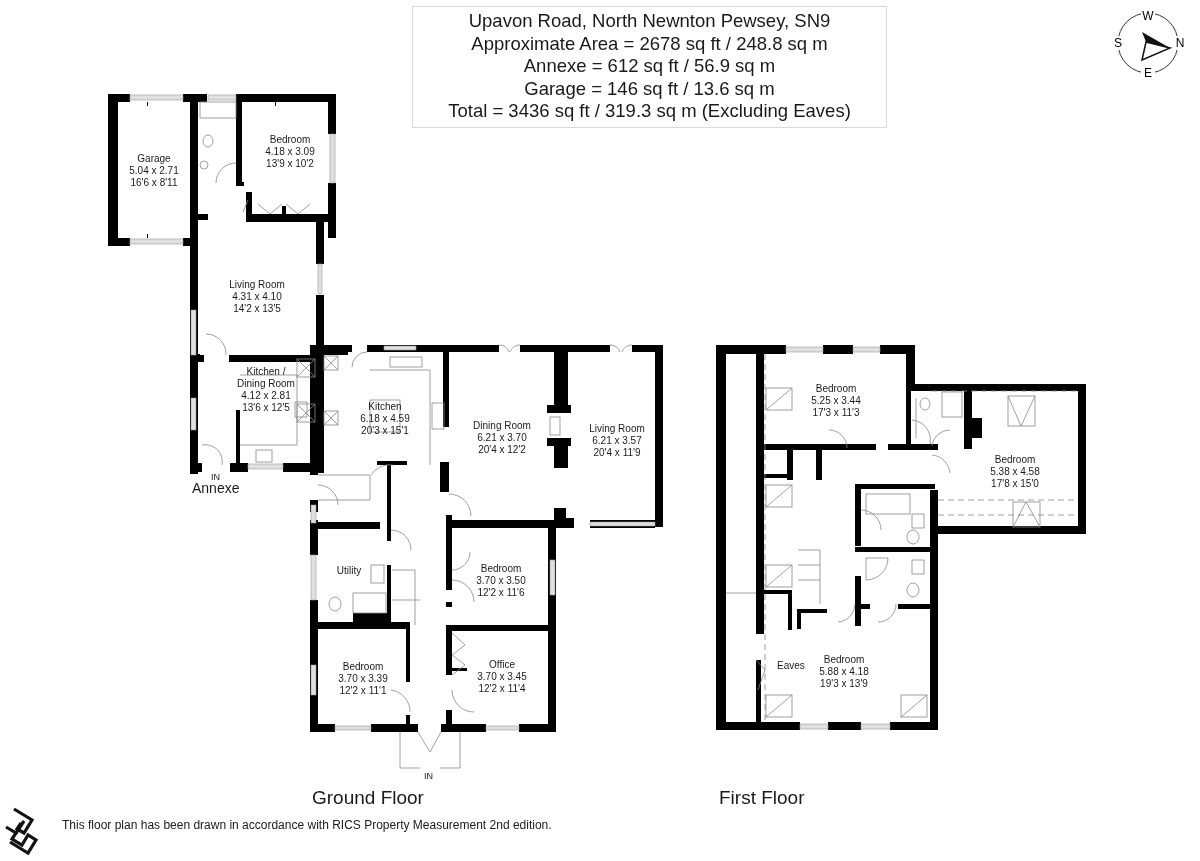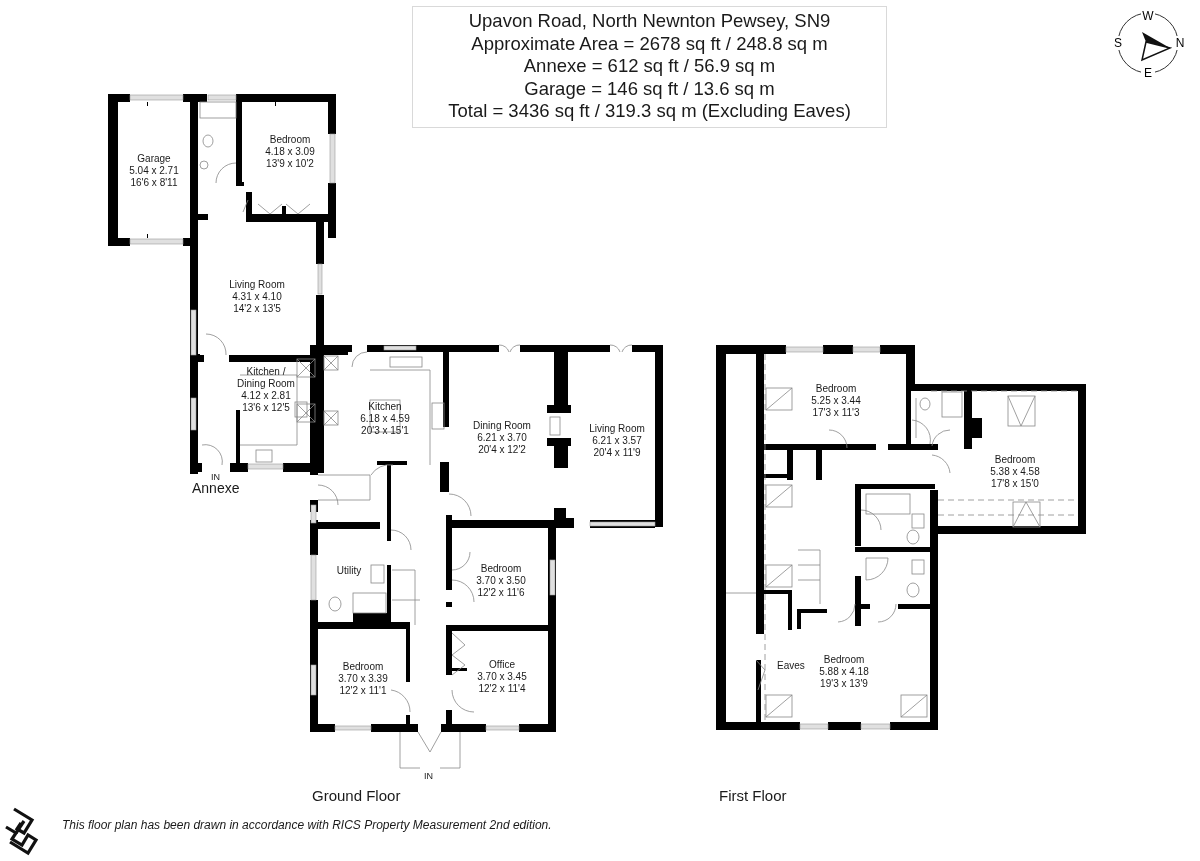--- a/index.html
+++ b/index.html
@@ -2,25 +2,25 @@
 <html><head>
 <meta charset="utf-8">
 <style>
   html, body { margin: 0; padding: 0; background: #ffffff; }
   body { width: 1200px; height: 861px; position: relative; overflow: hidden; font-family: "Liberation Sans", sans-serif; color: #1a1a1a; }
   .header-box { position: absolute; left: 412px; top: 6px; width: 475px; height: 122px; border: 1px solid #d9d9d9; box-sizing: border-box; text-align: center; font-size: 18.5px; line-height: 22.5px; padding-top: 3px; }
   .header-box div { white-space: nowrap; }
   .compass { position: absolute; left: 1110px; top: 5px; width: 76px; height: 76px; }
   svg.plan { position: absolute; left: 0; top: 0; width: 1200px; height: 861px; }
   .room-label { position: absolute; text-align: center; font-size: 10px; line-height: 12px; transform: translateX(-50%); white-space: nowrap; }
-  .floor-label { position: absolute; font-size: 15px; white-space: nowrap; }
+  .floor-label { position: absolute; font-size: 19px; white-space: nowrap; }
   .small-label { position: absolute; font-size: 9px; white-space: nowrap; }
   .annexe-label { position: absolute; font-size: 14px; white-space: nowrap; }
   .footer { position: absolute; left: 62px; top: 814px; font-size: 12px; line-height: 22px; }
-  .footer div { white-space: nowrap; font-style: italic; }
+  .footer div { white-space: nowrap; }
   .logo { position: absolute; left: 2px; top: 805px; width: 38px; height: 52px; }
 </style>
 </head>
 <body>
 
 <div class="header-box">
   <div>Upavon Road, North Newnton Pewsey, SN9</div>
   <div>Approximate Area = 2678 sq ft / 248.8 sq m</div>
   <div>Annexe = 612 sq ft / 56.9 sq m</div>
   <div>Garage = 146 sq ft / 13.6 sq m</div>

